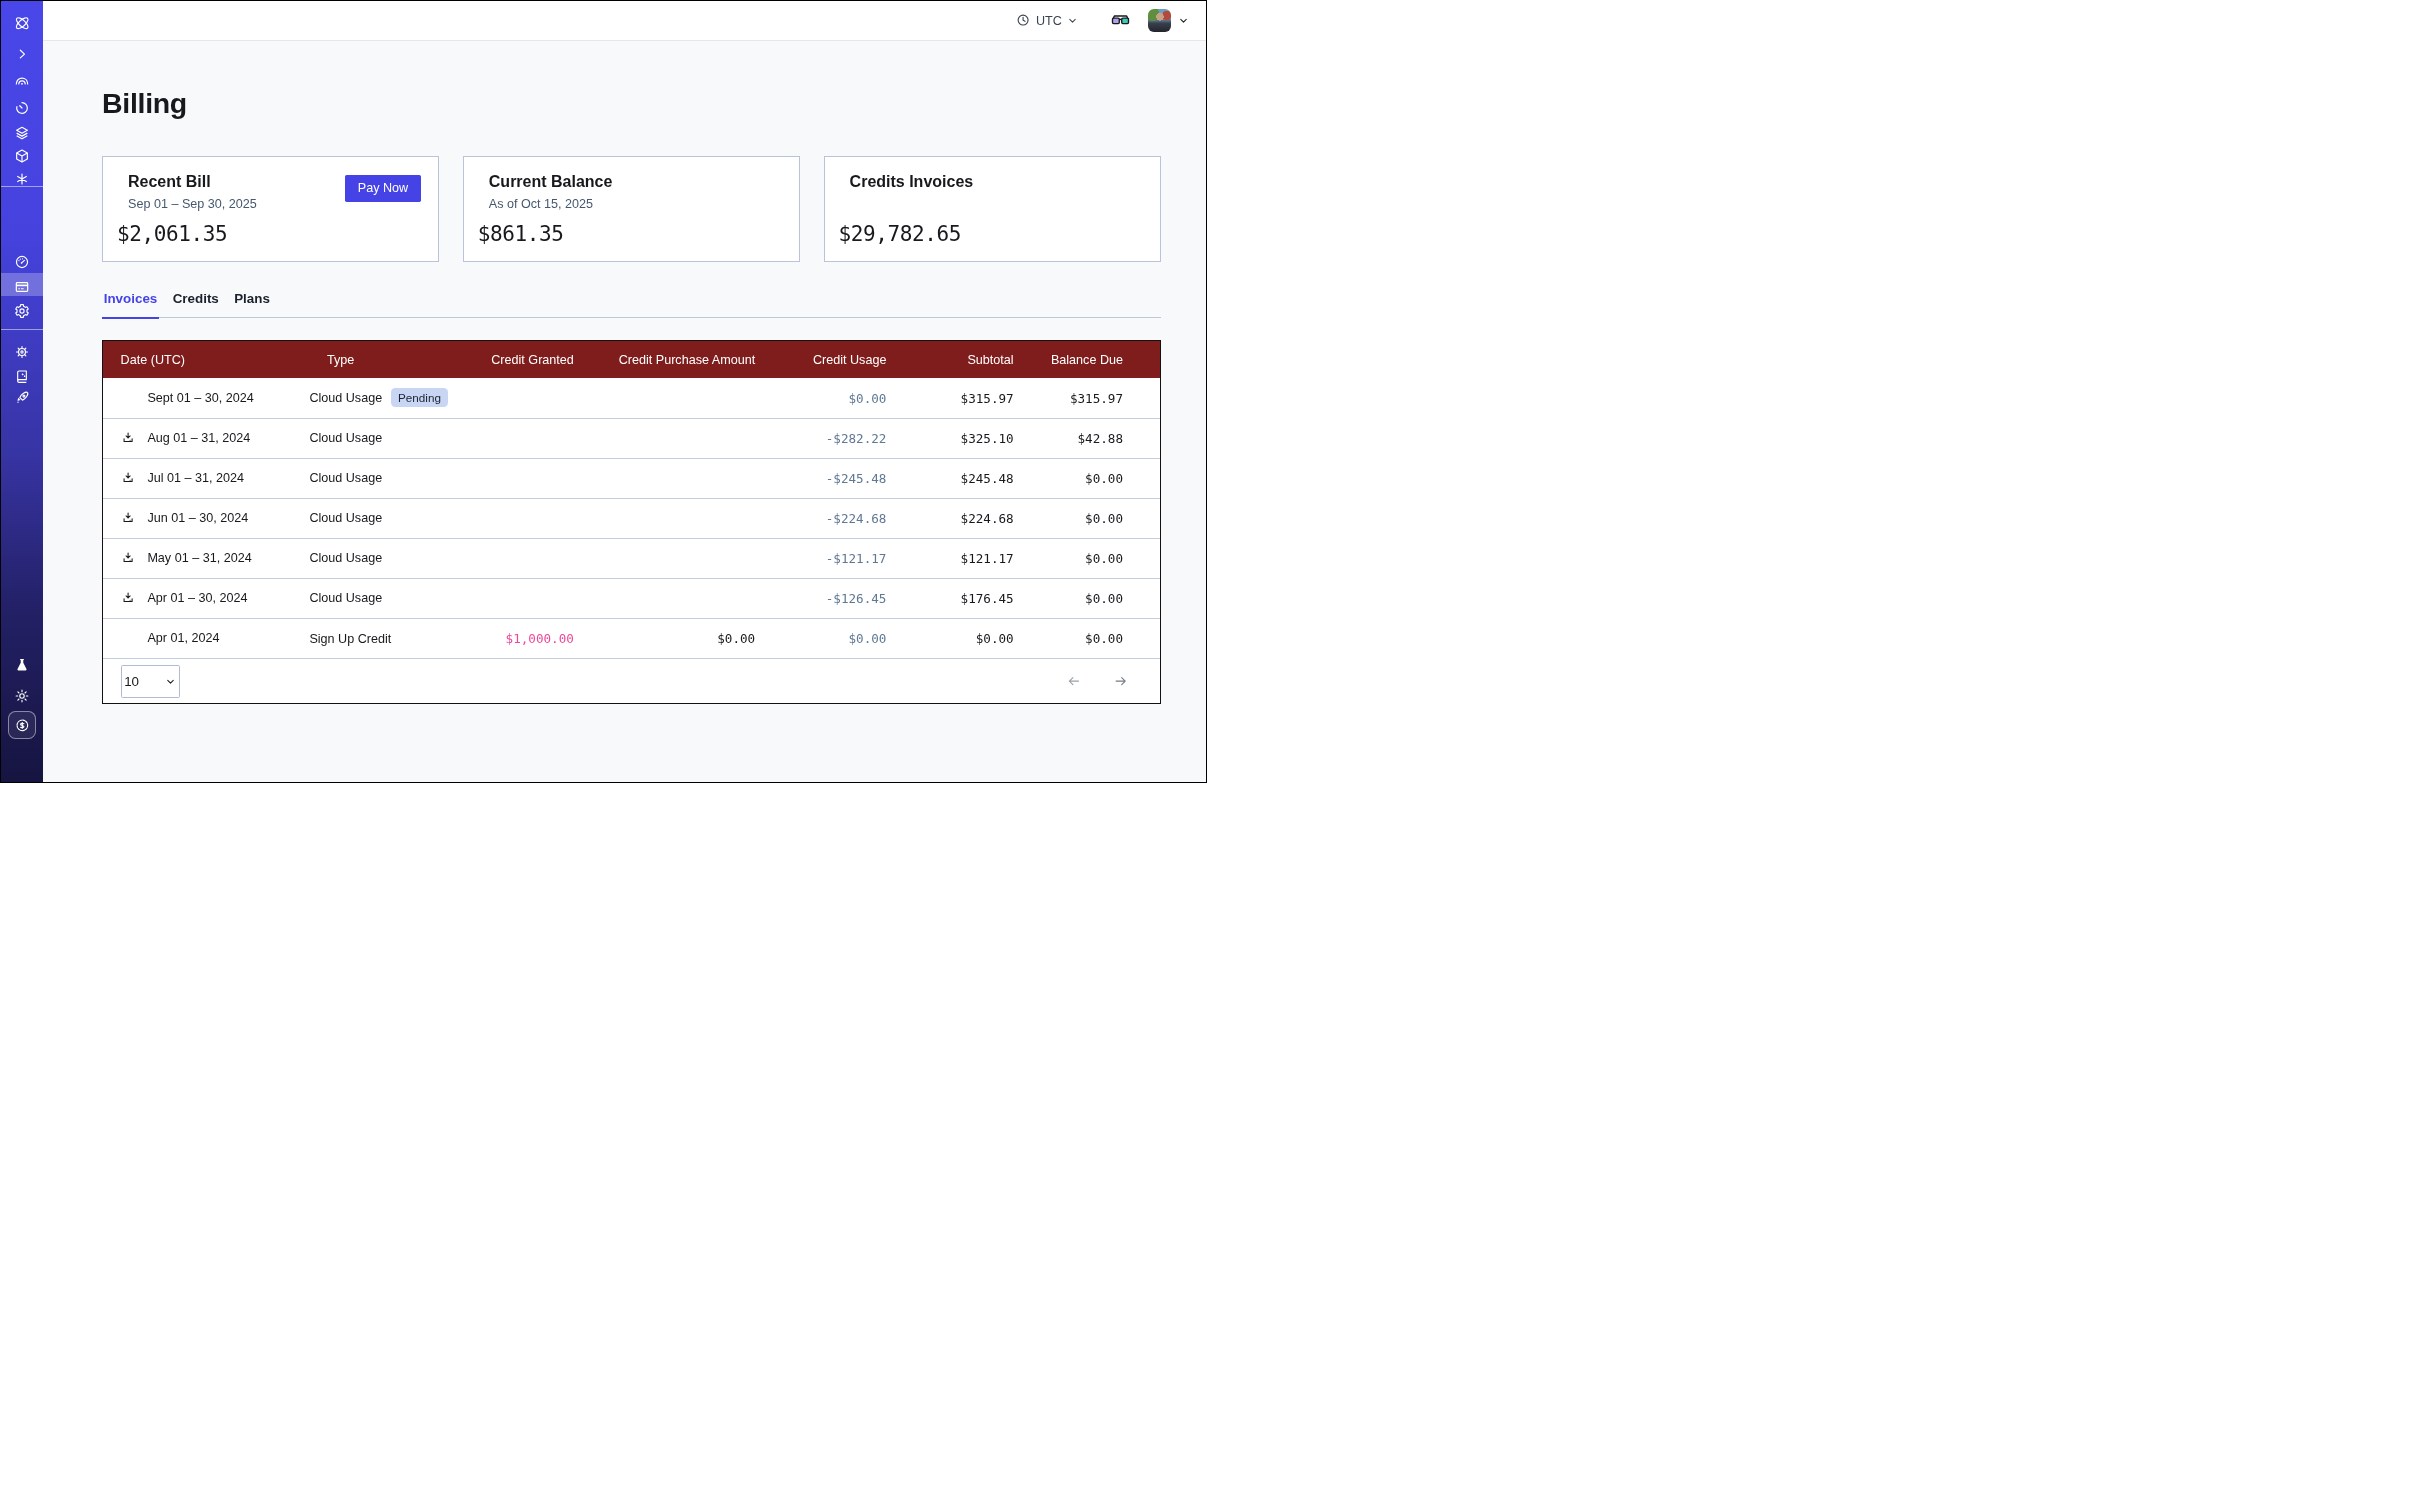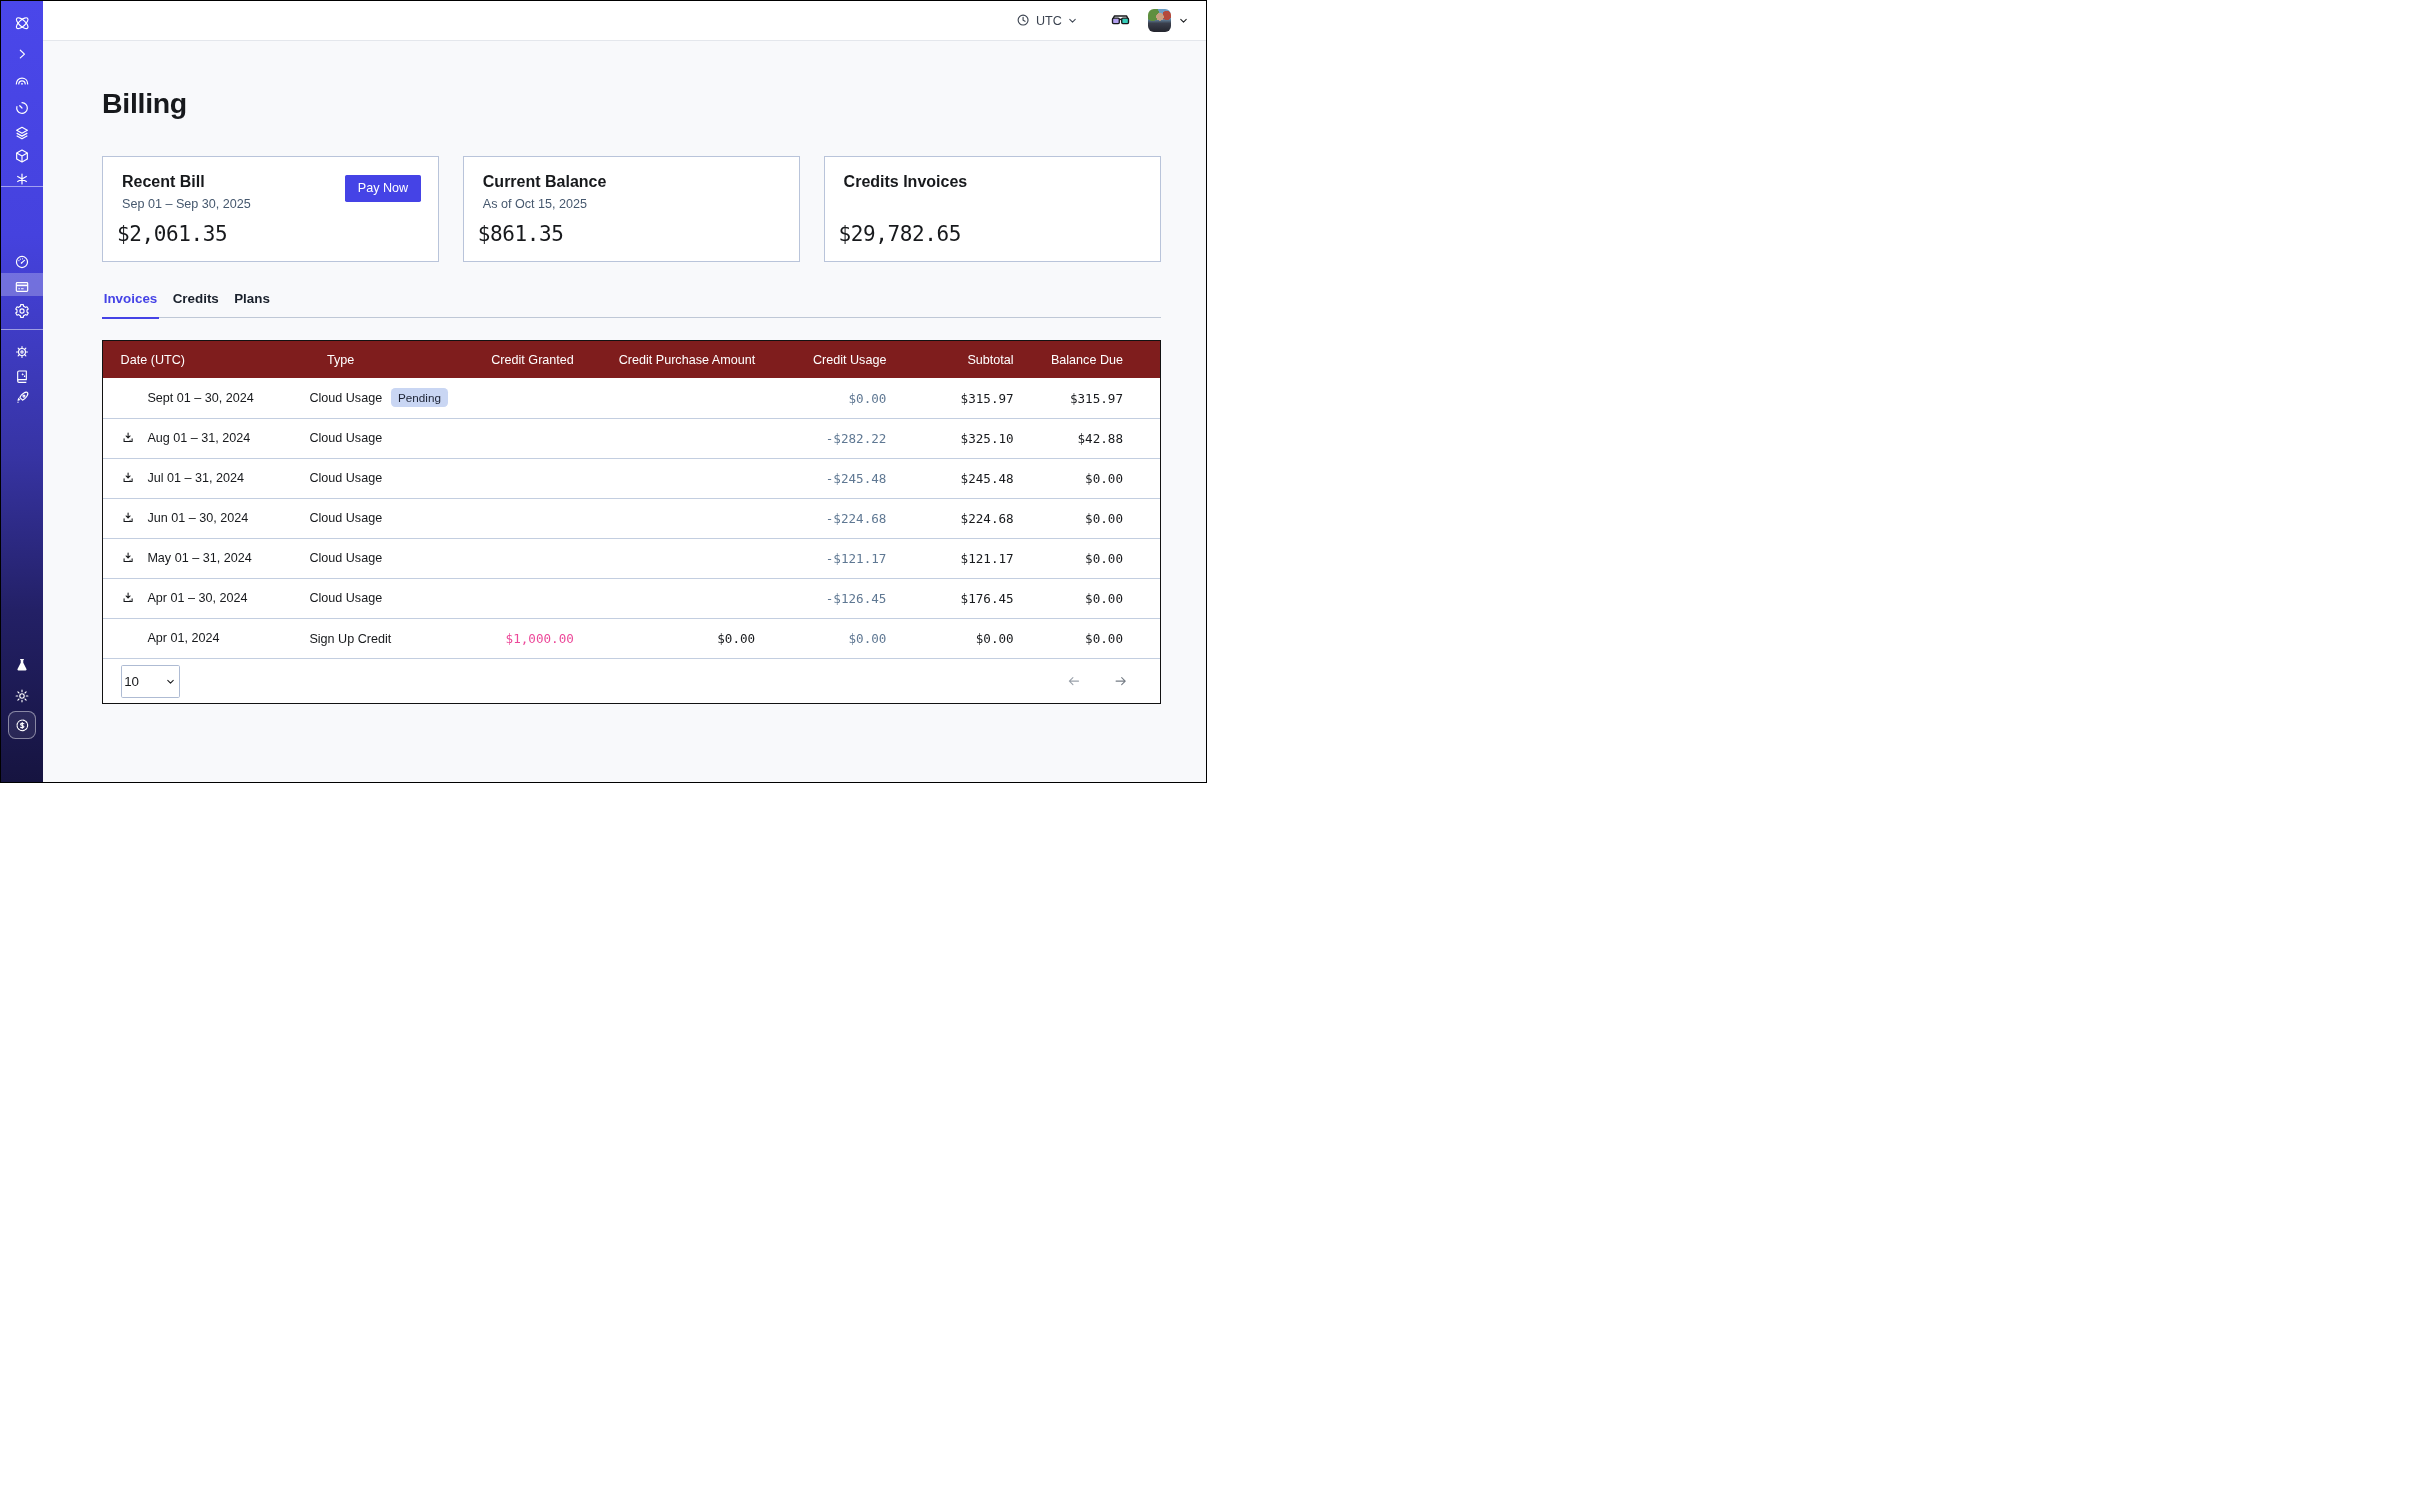--- a/index.html
+++ b/index.html
@@ -28,21 +28,21 @@
       radial-gradient(circle at 82% 28%, #B44A3C 0 18%, transparent 19%),
       linear-gradient(180deg,#6B9CC4 0%,#74A3C6 38%,#3A3F4C 62%,#23252E 100%); }
   .user-chevron { margin-left:7.5px; display:flex; cursor:pointer; }
 
   
   .main { position:absolute; left:42px; top:40px; right:0; bottom:0; }
   .content { margin-left:59px; width:1059px; }
   h1.page-title { font-size:28.5px; font-weight:700; color:#17191C; margin:46px 0 0; letter-spacing:-0.3px; }
 
   .cards { display:flex; gap:23.4px; margin-top:36px; }
-  .card { position:relative; flex:1; height:106px; background:#fff; border:0.8px solid #B9C4DA; padding:16px 19px; }
+  .card { position:relative; flex:1; height:106px; background:#fff; border:0.8px solid #B9C4DA; padding:16px 25px; }
   .card-title { font-size:16px; font-weight:600; color:#17191C; }
   .card-sub { margin-top:5.9px; font-size:12.6px; color:#46586E; }
   .card-amount { position:absolute; left:14px; bottom:15px; font-family:"DejaVu Sans Mono",monospace; font-size:21px; color:#17191C; letter-spacing:-0.4px; }
   .pay-btn { position:absolute; top:17.6px; right:17.6px; background:#4543E6; color:#fff; font-size:12.6px; padding:6.7px 12.6px;
     border:none; border-radius:1.7px; cursor:pointer; font-family:"Liberation Sans",sans-serif; }
 
   .tabs { display:flex; gap:12px; margin-top:28.5px; border-bottom:0.8px solid #BFC8D6;font-weight:bold; }
   .tab { font-size:13.4px; color:#1A212C; padding:0 1.7px 11px; border-bottom:2.5px solid transparent; margin-bottom:-1.7px; cursor:pointer; }
   .tab.active { color:#4543E6; border-bottom-color:#4543E6; }
 

